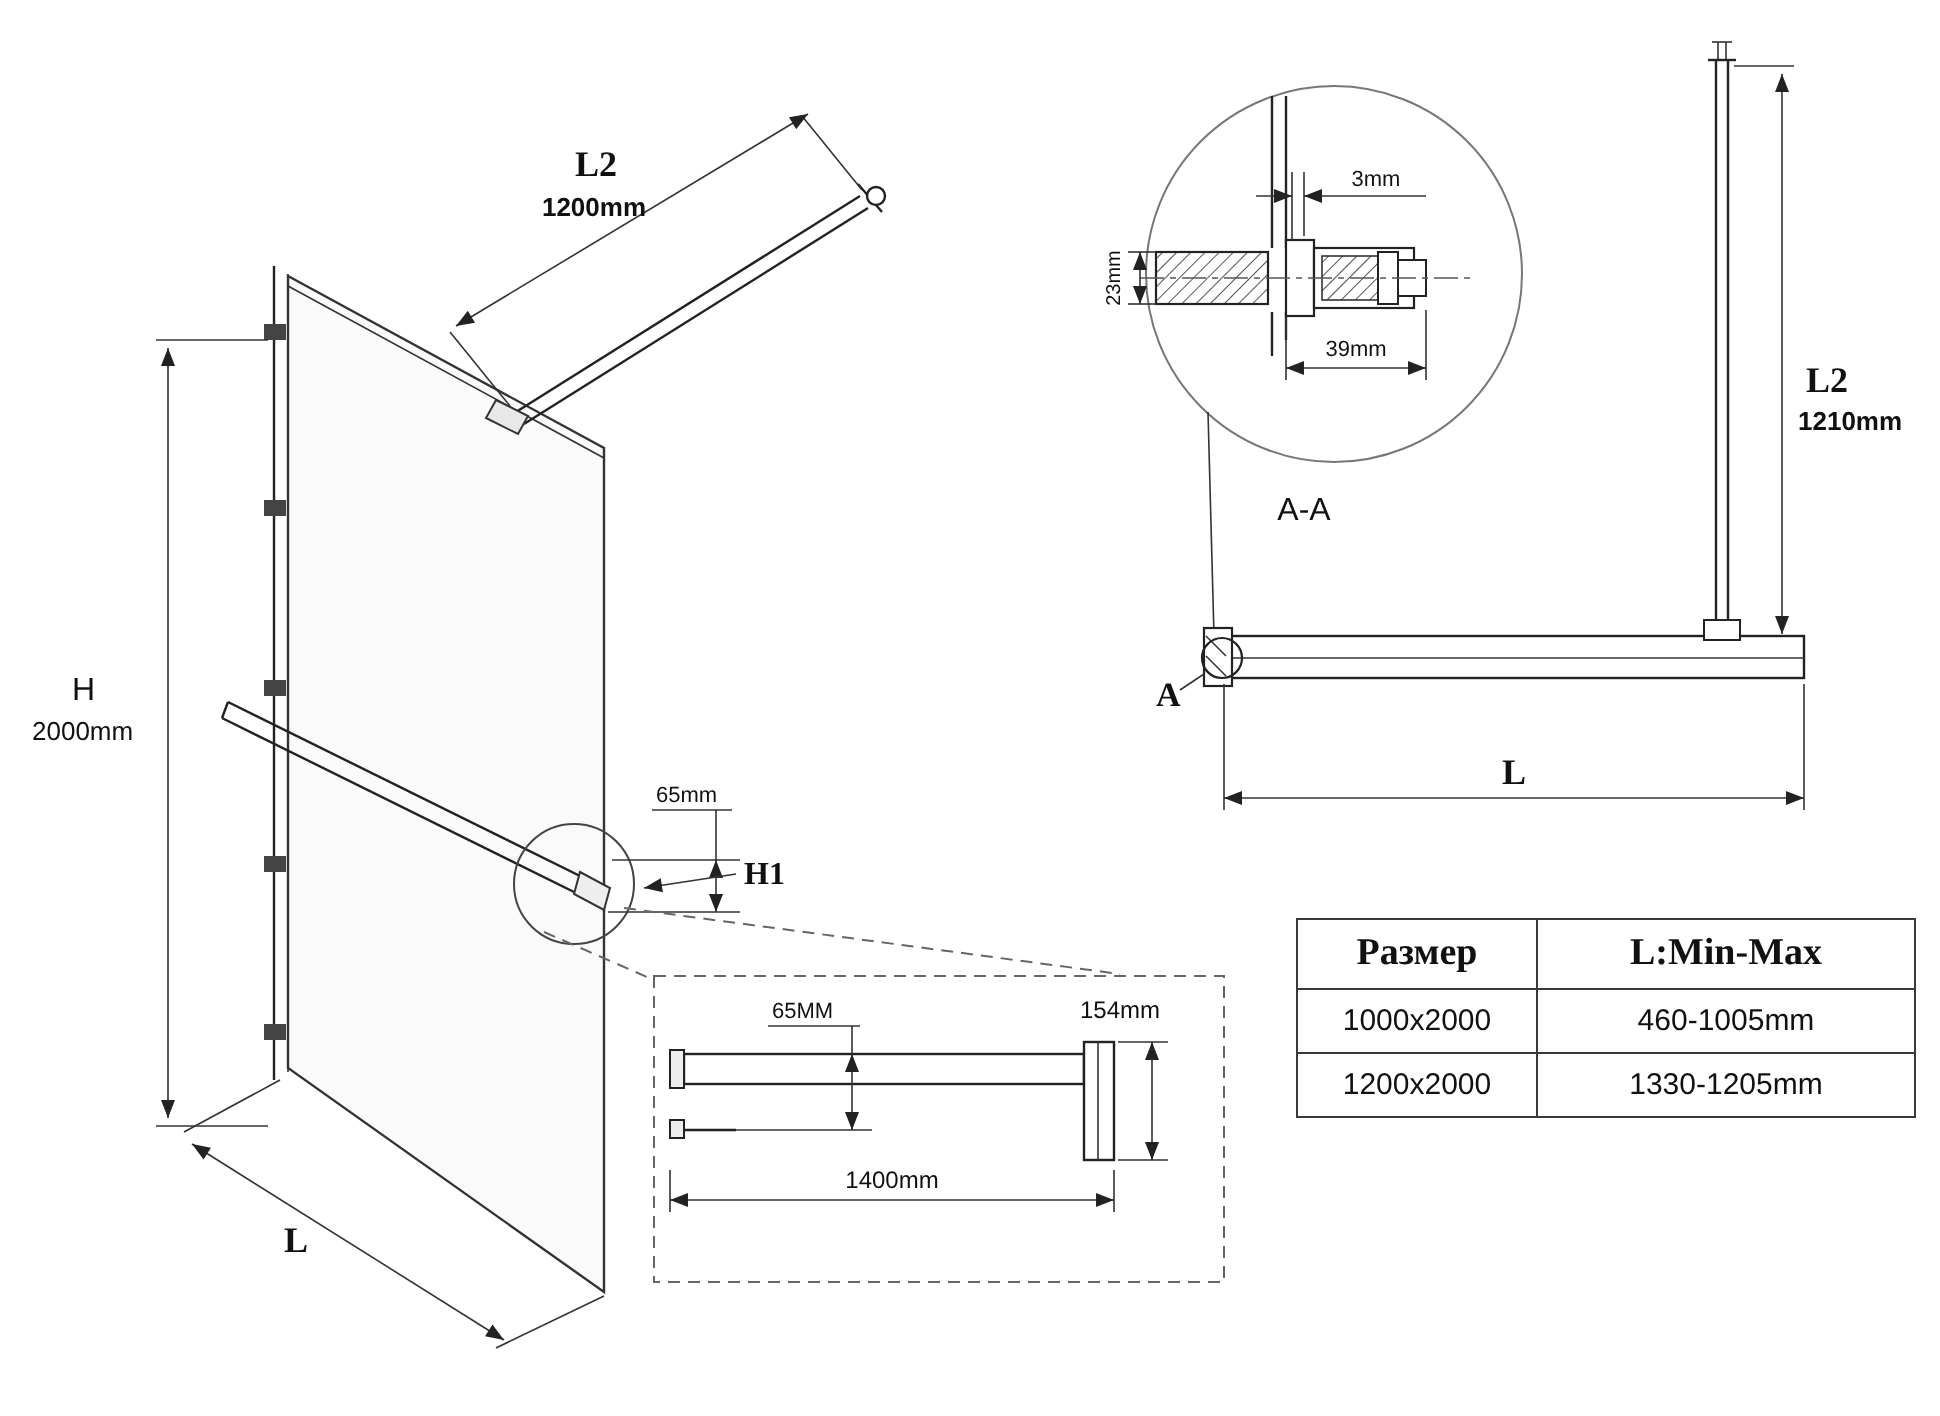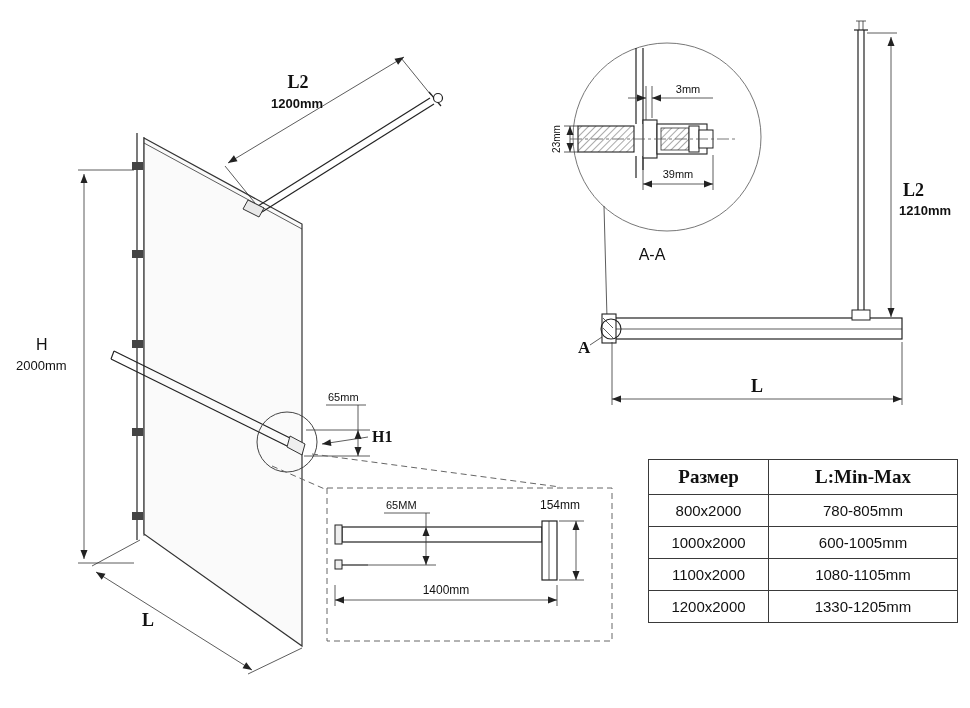--- a/index.html
+++ b/index.html
@@ -194,30 +194,22 @@
 
   <table class="size-table">
     <thead>
       <tr>
         <th class="col-size">Размер</th>
         <th class="col-range">L:Min-Max</th>
       </tr>
     </thead>
     <tbody>
       <tr>
-        <td class="col-size">800x2000</td>
-        <td class="col-range">780-805mm</td>
-      </tr>
-      <tr>
         <td class="col-size">1000x2000</td>
-        <td class="col-range">600-1005mm</td>
-      </tr>
-      <tr>
-        <td class="col-size">1100x2000</td>
-        <td class="col-range">1080-1105mm</td>
+        <td class="col-range">460-1005mm</td>
       </tr>
       <tr>
         <td class="col-size">1200x2000</td>
         <td class="col-range">1330-1205mm</td>
       </tr>
     </tbody>
   </table>
 
 </div>
 

